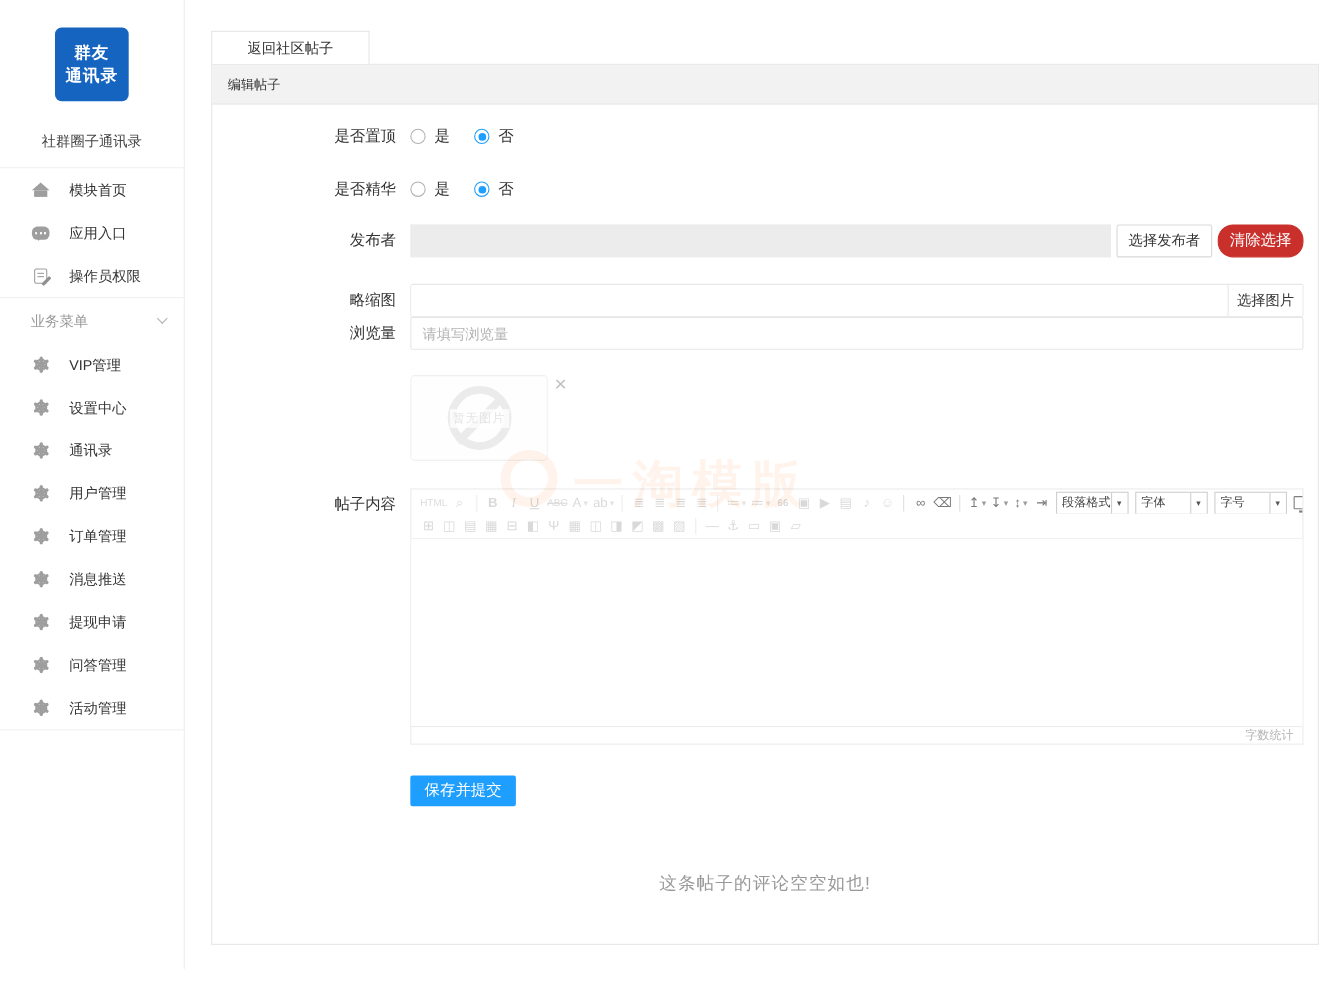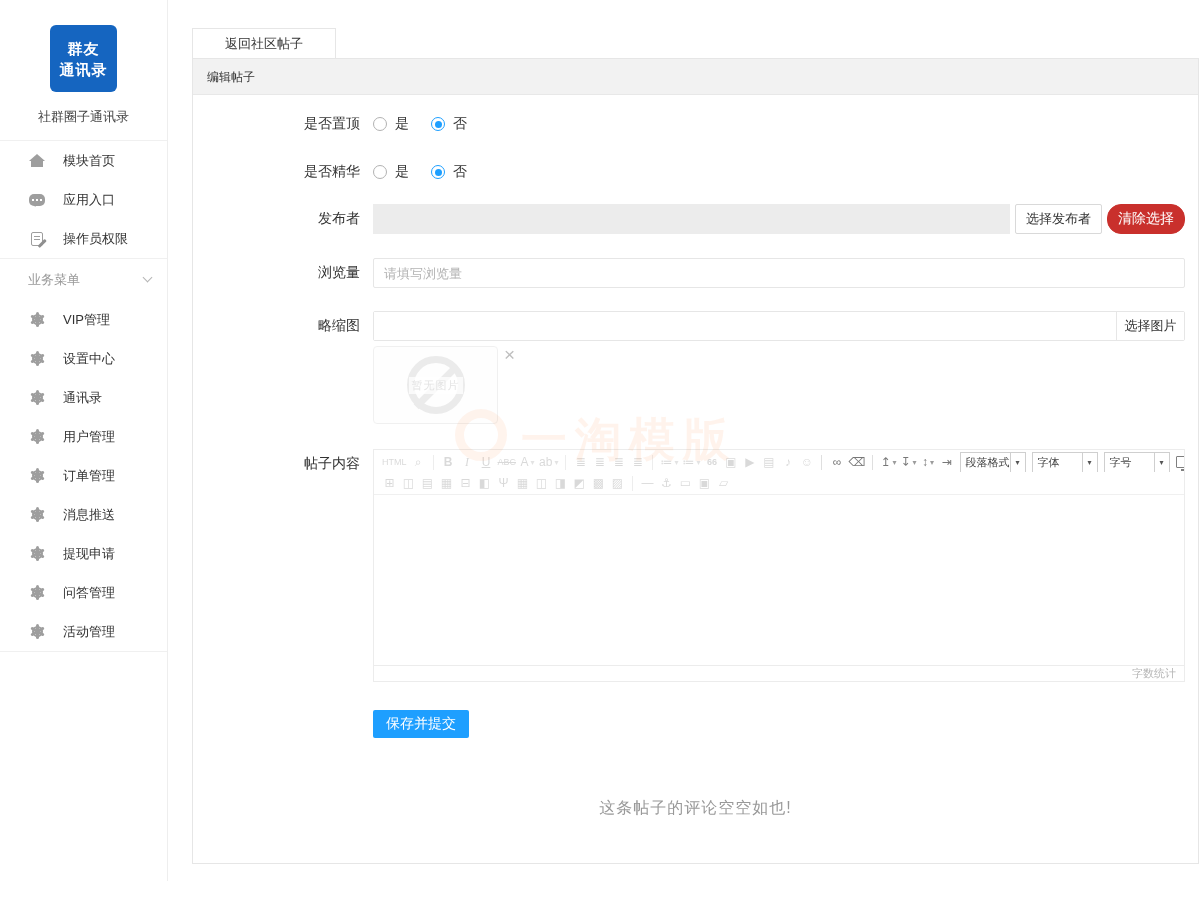--- a/index.html
+++ b/index.html
@@ -5,21 +5,21 @@
   * { box-sizing: border-box; margin: 0; padding: 0; }
   html,body { width:1200px; height:903px; overflow:hidden; background:#fff;
     font-family:"Liberation Sans","DejaVu Sans",sans-serif; color:#333; }
   .app { display:flex; width:1200px; height:903px; }
 
   
   .sidebar { width:168px; height:881px; border-right:1px solid #eee; background:#fff; flex:none; }
   .logo { margin:25px auto 0; width:67px; height:67px; border-radius:6px; background:var(--brand);
     display:flex; flex-direction:column; justify-content:center; align-items:center; }
   .logo span { color:#fff; font-weight:bold; font-size:15px; line-height:21px; letter-spacing:1px; }
-  .subtitle { margin-top:16px; text-align:center; font-size:13px; color:#444; }
+  .subtitle { margin-top:28px; text-align:center; font-size:13px; color:#444; }
   .sdivider { border-top:1px solid #f0f0f0; margin-top:14px; }
   .side-item { height:39px; display:flex; align-items:center; padding-left:28px; cursor:pointer; }
   .side-icon { width:18px; height:16px; margin-right:17px; display:flex; align-items:center; justify-content:center; position:relative; }
   .side-label { font-size:13px; color:#333; }
   .side-section { height:42px; border-top:1px solid #f0f0f0; display:flex; align-items:center;
     padding:0 16px 0 28px; justify-content:space-between; }
   .section-label { font-size:13px; color:#999; }
   .chev { width:7px; height:7px; border-right:1px solid #b5b5b5; border-bottom:1px solid #b5b5b5;
     transform:rotate(45deg); margin-top:-4px; }
   .nav-biz { border-bottom:1px solid #f0f0f0; }
@@ -319,31 +319,31 @@
 
         <div class="frow row-pub">
           <label class="flabel">发布者</label>
           <div class="pub-group">
             <input class="pub-input" type="text" readonly="" value="" style="">
             <button class="btn-plain">选择发布者</button>
             <button class="btn-danger">清除选择</button>
           </div>
         </div>
 
-        <div class="frow row-views">
-          <label class="flabel">浏览量</label>
-          <input class="views-input" type="text" placeholder="请填写浏览量" style="">
-        </div>
-
         <div class="frow row-thumb">
           <label class="flabel">略缩图</label>
           <div class="thumb-group">
             <input class="thumb-input" type="text" value="" style="">
             <button class="thumb-btn">选择图片</button>
           </div>
+        </div>
+
+        <div class="frow row-views">
+          <label class="flabel">浏览量</label>
+          <input class="views-input" type="text" placeholder="请填写浏览量" style="">
         </div>
 
         <div class="thumb-preview-row">
           <div class="thumb-box">
             <div class="noimg">
               <span class="noimg-circle"></span>
               <span class="noimg-text">暂无图片</span>
             </div>
           </div>
           <span class="thumb-close">×</span>

